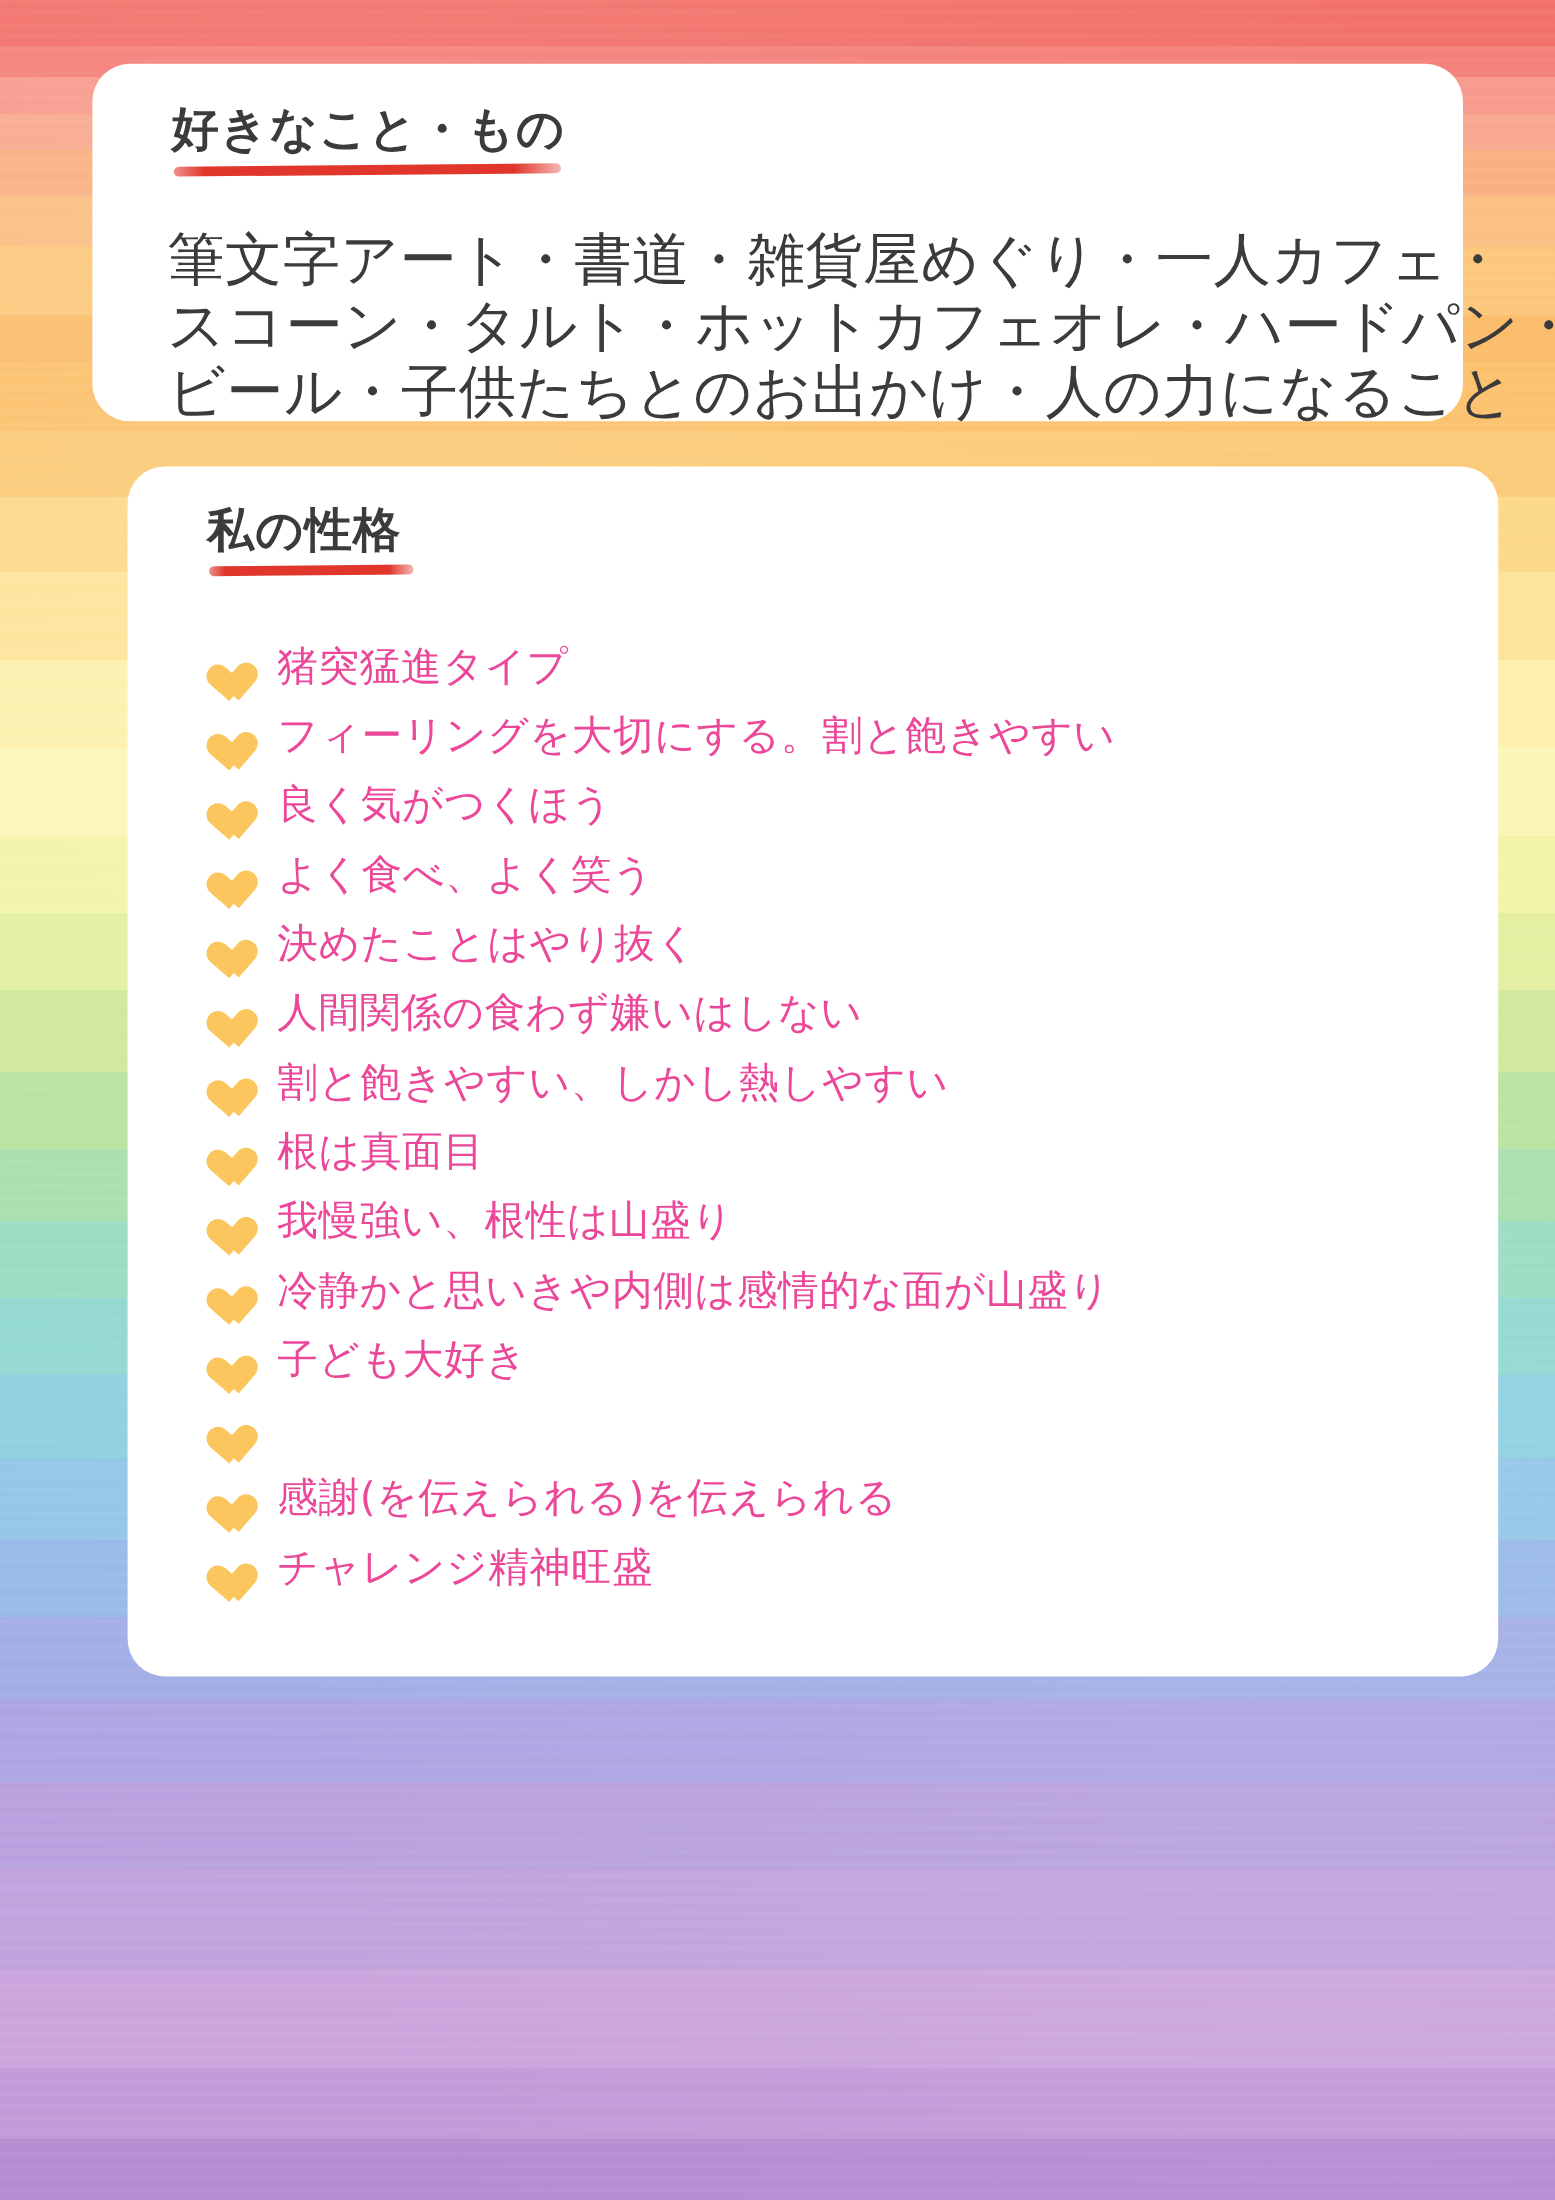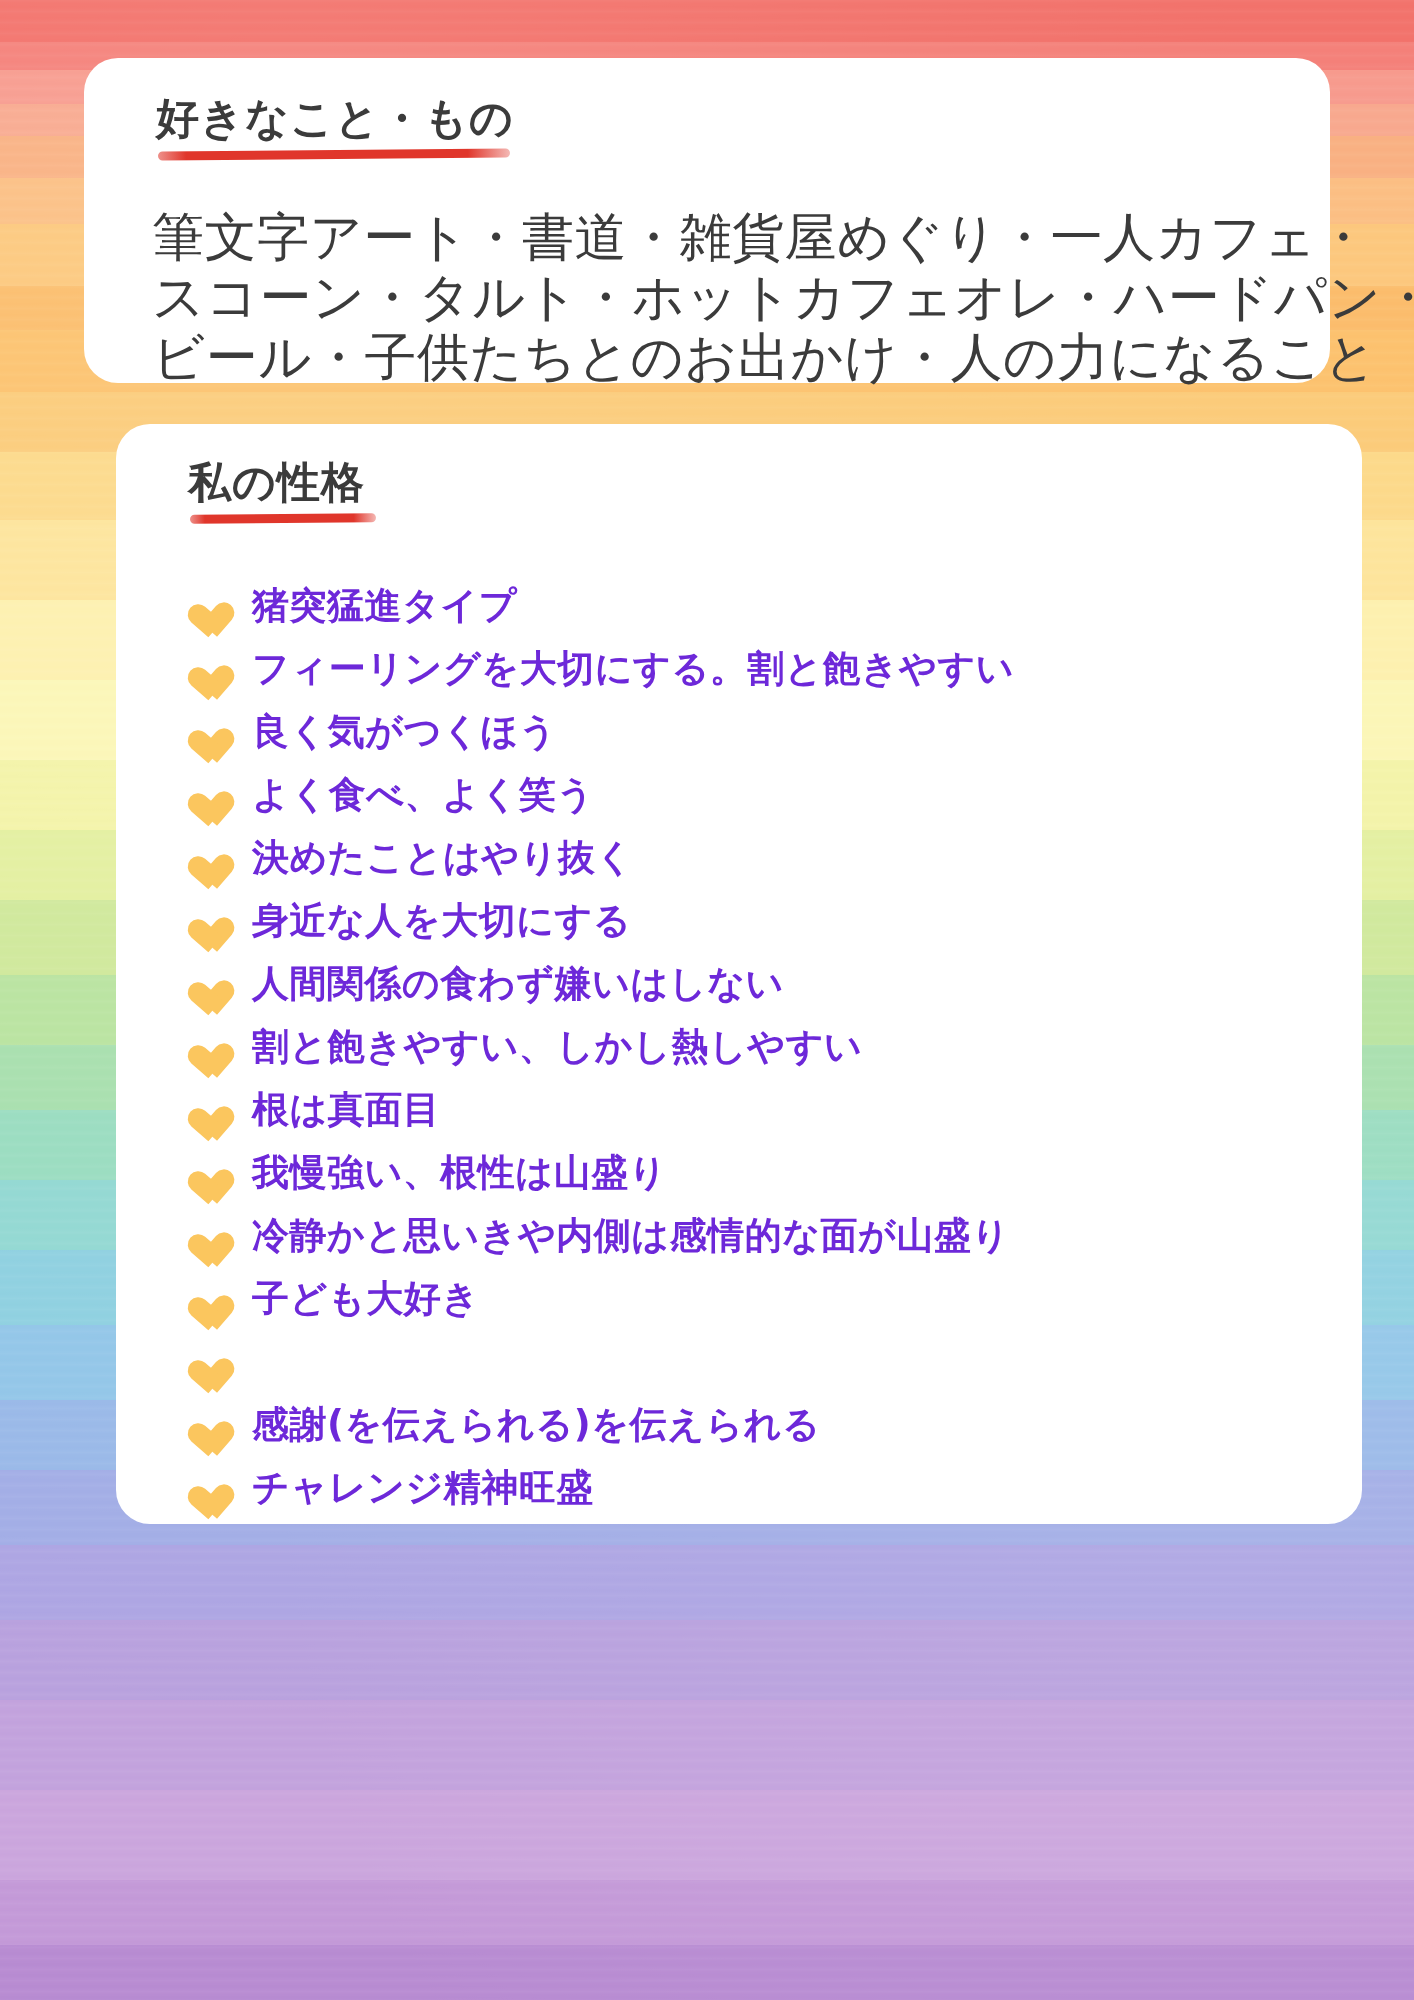--- a/index.html
+++ b/index.html
@@ -199,24 +199,23 @@
     transform-origin: 0 100%;
   }
   .heart::after {
     left: 20px;
     transform: rotate(-45deg);
     transform-origin: 100% 100%;
   }
   .trait-text {
     font-size: 37px;
     line-height: 1.2;
-    color: #6d28d9;
+    color: #ec4899;
     letter-spacing: 0.5px;
     white-space: nowrap;
-    font-weight: bold;
   }
 </style>
 </head>
 <body>
 
 <div id="bg"></div>
 
 <section class="card" id="card-likes">
   <div class="heading-wrap">
     <div class="heading">好きなこと・もの</div>
@@ -251,24 +250,20 @@
     <li>
       <span class="heart"></span>
       <span class="trait-text">よく食べ、よく笑う</span>
     </li>
     <li>
       <span class="heart"></span>
       <span class="trait-text">決めたことはやり抜く</span>
     </li>
     <li>
       <span class="heart"></span>
-      <span class="trait-text">身近な人を大切にする</span>
-    </li>
-    <li>
-      <span class="heart"></span>
       <span class="trait-text">人間関係の食わず嫌いはしない</span>
     </li>
     <li>
       <span class="heart"></span>
       <span class="trait-text">割と飽きやすい、しかし熱しやすい</span>
     </li>
     <li>
       <span class="heart"></span>
       <span class="trait-text">根は真面目</span>
     </li>

